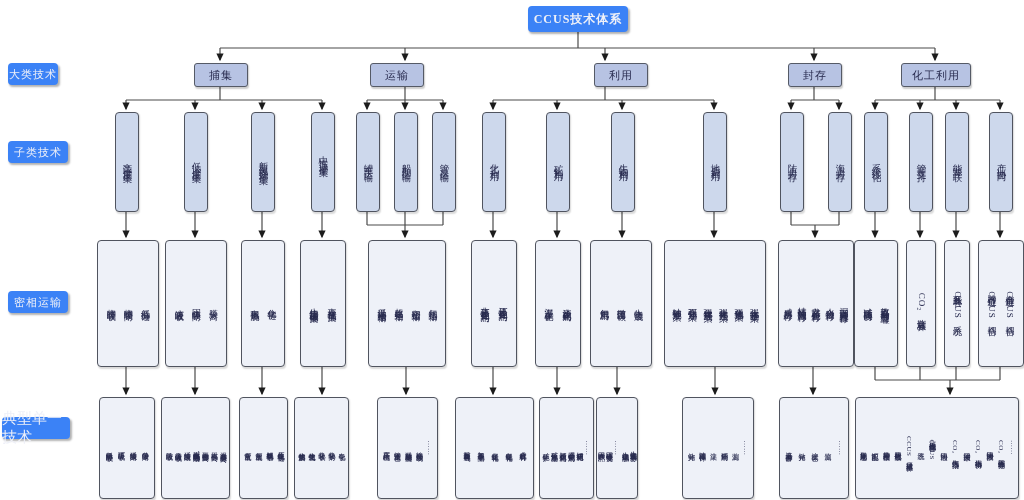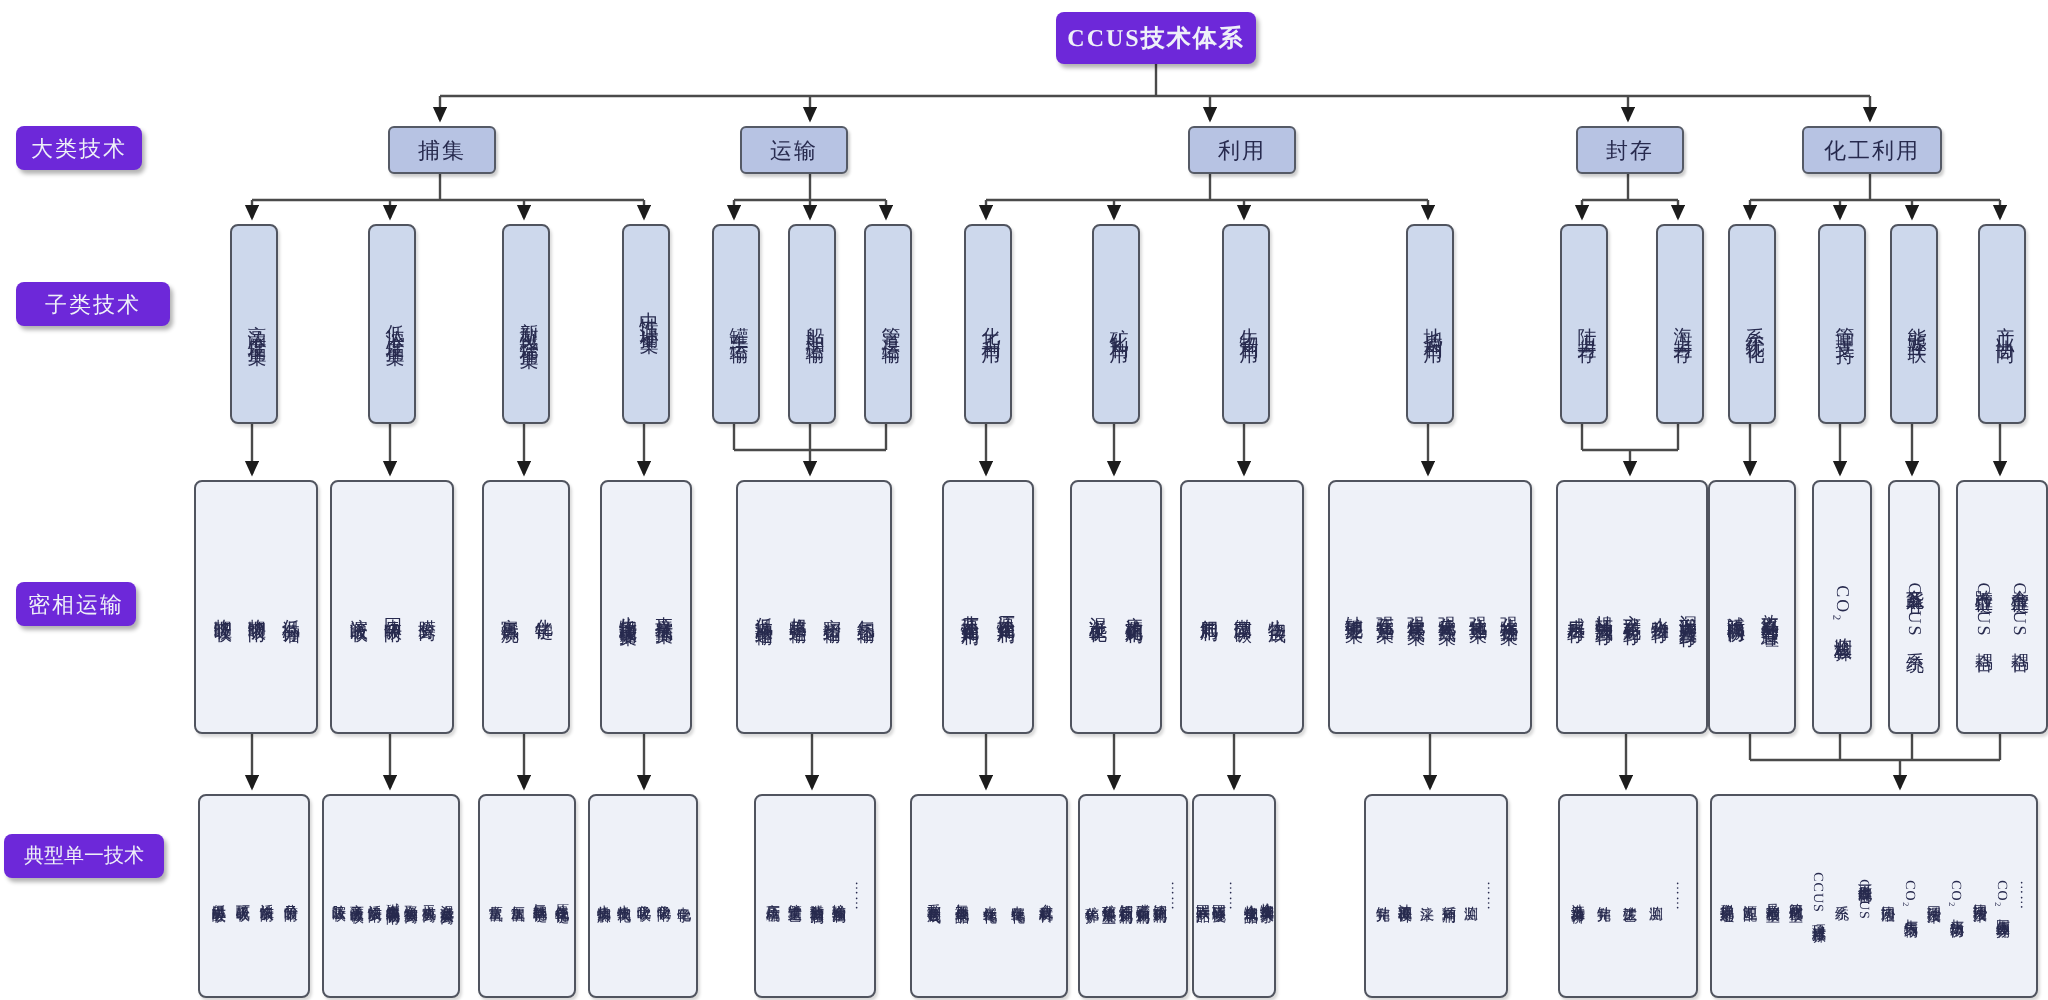--- a/index.html
+++ b/index.html
@@ -1,19 +1,19 @@
 <!DOCTYPE html>
 <html><head>
 <meta charset="utf-8">
 <style>
   html,body{margin:0;padding:0;background:#ffffff;}
   .stage{position:relative;width:1024px;height:500px;background:#ffffff;overflow:hidden;
          font-family:"Liberation Serif","DejaVu Serif",serif;}
   svg.connectors{position:absolute;left:0;top:0;width:1024px;height:500px;}
-  .dark{position:absolute;background:#6d28d9;color:#eef0f8;border-radius:4px;
+  .dark{position:absolute;background:#3b82f6;color:#eef0f8;border-radius:4px;
         display:flex;align-items:center;justify-content:center;
         font-size:11px;letter-spacing:1px;box-shadow:1.5px 2px 2px rgba(0,0,0,.3);}
   .root{left:528px;top:6px;width:100px;height:26px;font-size:12px;font-weight:bold;}
   .l2{position:absolute;top:63px;height:22px;background:#b7c3e3;border:1.3px solid #555a66;
       border-radius:3px;color:#272a4e;display:flex;align-items:center;justify-content:center;
       font-size:11px;letter-spacing:1px;box-shadow:1px 1.5px 1.5px rgba(0,0,0,.2);}
   .vbox{position:absolute;border:1.3px solid #50545f;border-radius:4px;
         box-shadow:1px 1.5px 1.5px rgba(0,0,0,.15);}
   .vbox>span{position:absolute;top:50%;left:50%;transform:translate(-50%,-50%);
         writing-mode:vertical-rl;text-orientation:mixed;white-space:pre-line;
@@ -107,24 +107,24 @@
     <line x1="875" y1="365" x2="875" y2="380"></line>
       <line x1="920" y1="365" x2="920" y2="380"></line>
     <line x1="956" y1="365" x2="956" y2="380"></line>
       <line x1="1000" y1="365" x2="1000" y2="380"></line>
     <line x1="875" y1="380" x2="1000" y2="380"></line>
     <line x1="950" y1="380" x2="950" y2="394" marker-end="url(#ah)"></line>
   </svg>
 
   <div class="dark root">CCUS技术体系</div>
 
-  <div class="dark" style="left:8px;top:63px;width:63px;height:22px">大类技术</div>
-  <div class="dark" style="left:8px;top:141px;width:77px;height:22px">子类技术</div>
+  <div class="dark" style="left:8px;top:63px;width:50px;height:22px">大类技术</div>
+  <div class="dark" style="left:8px;top:141px;width:60px;height:22px">子类技术</div>
   <div class="dark" style="left:8px;top:291px;width:60px;height:22px">密相运输</div>
-  <div class="dark" style="left:2px;top:417px;width:80px;height:22px;font-size:10px;letter-spacing:0">典型单一技术</div>
+  <div class="dark" style="left:2px;top:417px;width:68px;height:22px;font-size:15px;letter-spacing:0">典型单一技术</div>
 
   <div class="l2" style="left:194px;width:52px">捕集</div>
   <div class="l2" style="left:370px;width:52px">运输</div>
   <div class="l2" style="left:594px;width:52px">利用</div>
   <div class="l2" style="left:788px;width:52px">封存</div>
   <div class="l2" style="left:901px;width:68px">化工利用</div>
 
   <div class="vbox l3" style="left:115px">
       <span>高浓度捕集</span>
     </div>

